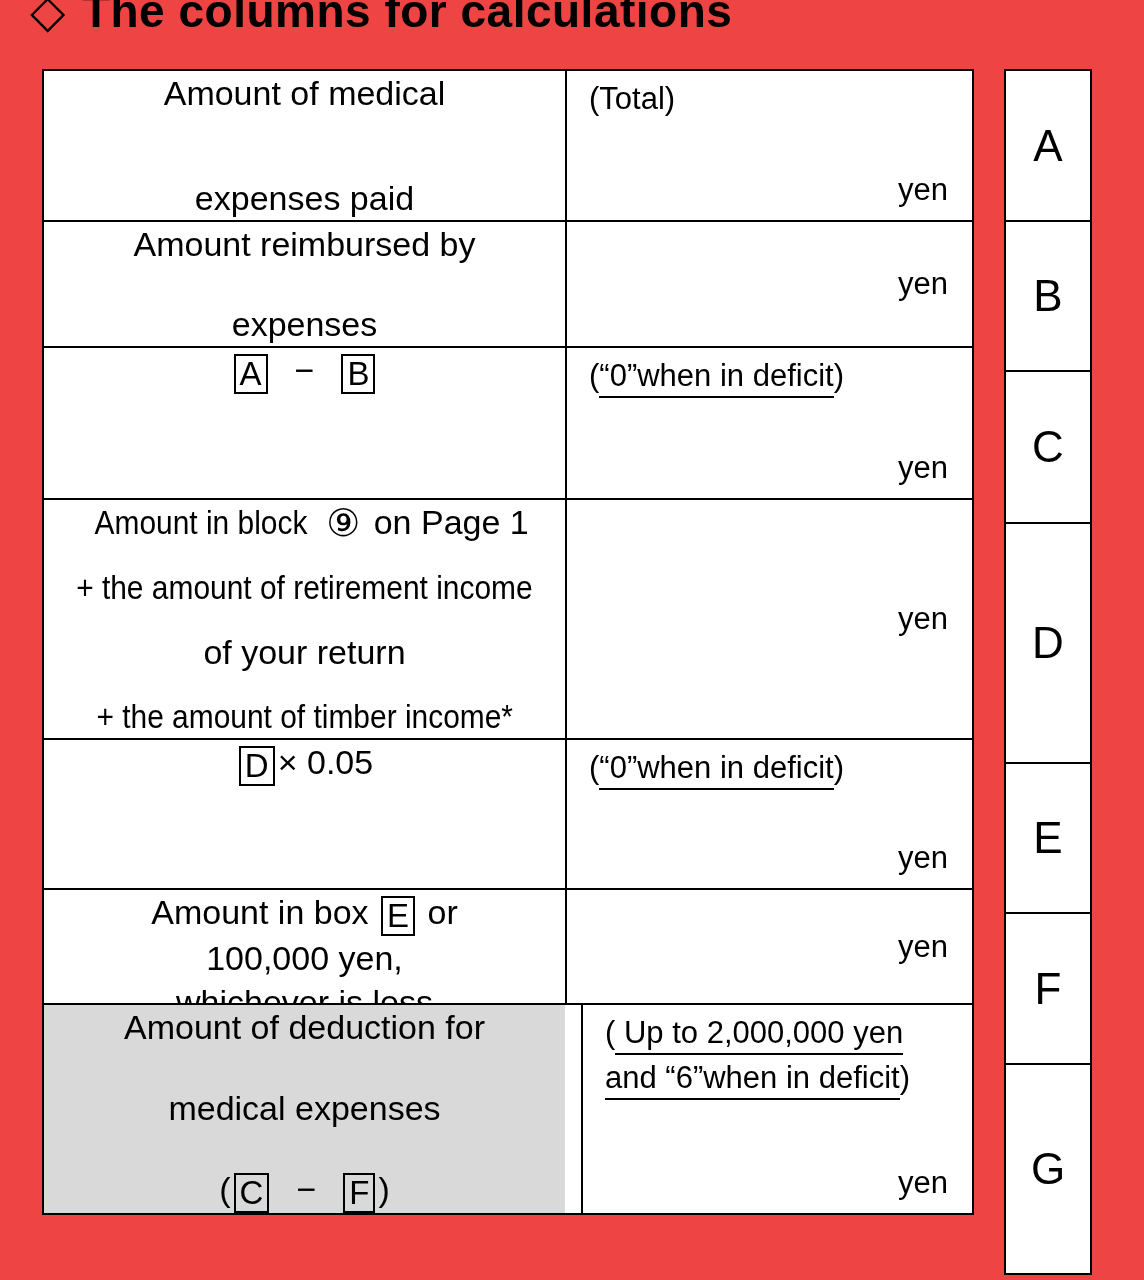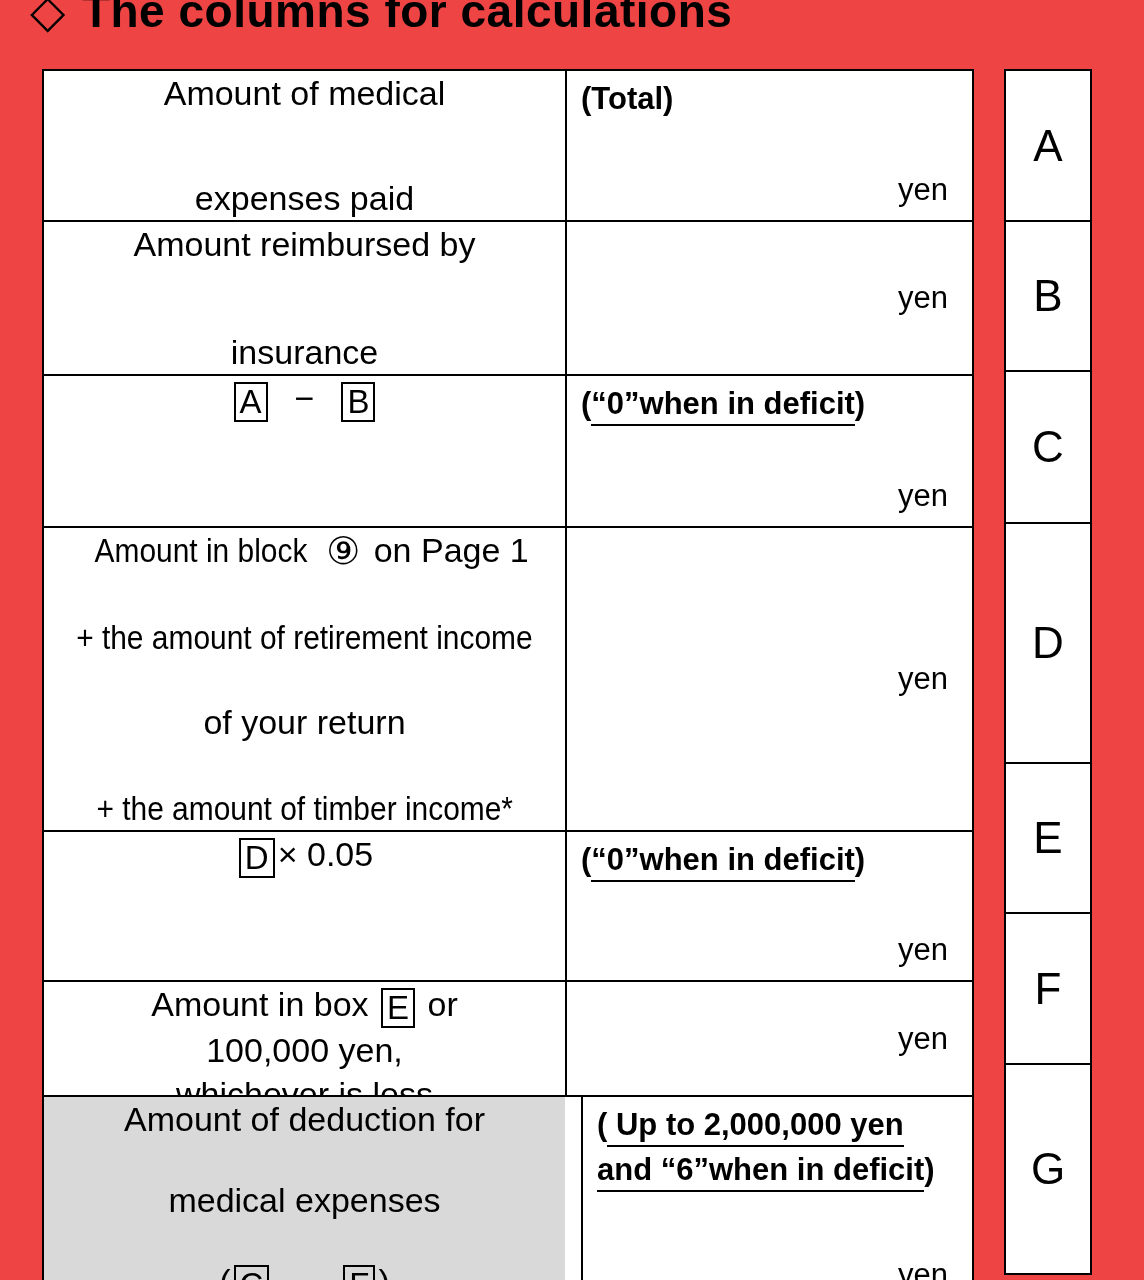--- a/index.html
+++ b/index.html
@@ -31,21 +31,21 @@
     display:flex; flex-direction:column; justify-content:space-between; align-items:center;
     text-align:center; font-size:34px; line-height:44px;
   }
   .cell-left.shaded { background:#d9d9d9; }
   .label-line { white-space:nowrap; }
 
   .cell-mid {
     flex:1 1 auto; border-left:2px solid #000; position:relative;
     font-size:31px; background:#fff;
   }
-  .note { padding:5px 0 0 14px; line-height:45px;font-weight:bold; }
+  .note { padding:5px 0 0 22px; line-height:45px; }
   .useg { border-bottom:2px solid #000; padding-bottom:3px; }
 
   .unit { position:absolute; right:24px; font-size:31px; }
   .unit-bottom { bottom:12px; }
   .unit-middle { top:50%; transform:translateY(-50%); }
 
   .boxed {
     display:inline-block; border:2px solid #000;
     font-size:33px; line-height:36px; padding:0 4px;
     vertical-align:-3px; margin:0 3px;
@@ -83,41 +83,41 @@
           <div class="label-line"><span class="seg">Amount of medical</span></div>
           <div class="label-line"><span class="seg">expenses paid</span></div>
         </div>
         <div class="cell-mid">
           <div class="note">
             <div class="note-line"><span class="seg">(Total)</span></div>
           </div>
           <span class="unit unit-bottom">yen</span>
         </div>
       </div>
-      <div class="row" style="height: 154px;">
+      <div class="row" style="height: 126px;">
         <div class="cell-left">
           <div class="label-line"><span class="seg">Amount reimbursed by</span></div>
-          <div class="label-line"><span class="seg">insurance</span></div>
+          <div class="label-line"><span class="seg">expenses</span></div>
         </div>
         <div class="cell-mid">
           <span class="unit unit-middle">yen</span>
         </div>
       </div>
       <div class="row" style="height: 152px;">
         <div class="cell-left">
           <div class="label-line"><span class="boxed">A</span><span class="op">−</span><span class="boxed">B</span></div>
         </div>
         <div class="cell-mid">
           <div class="note">
             <div class="note-line"><span class="seg">(</span><span class="useg">“0”when in deficit</span><span class="seg">)</span></div>
           </div>
           <span class="unit unit-bottom">yen</span>
         </div>
       </div>
-      <div class="row" style="height: 304px;">
+      <div class="row" style="height: 240px;">
         <div class="cell-left">
           <div class="label-line"><span class="condensed">Amount in block </span><span class="circled">⑨</span><span class="seg"> on Page 1</span></div>
           <div class="label-line"><span class="condensed">+ the amount of retirement income</span></div>
           <div class="label-line"><span class="seg">of your return</span></div>
           <div class="label-line"><span class="condensed">+ the amount of timber income*</span></div>
         </div>
         <div class="cell-mid">
           <span class="unit unit-middle">yen</span>
         </div>
       </div>

